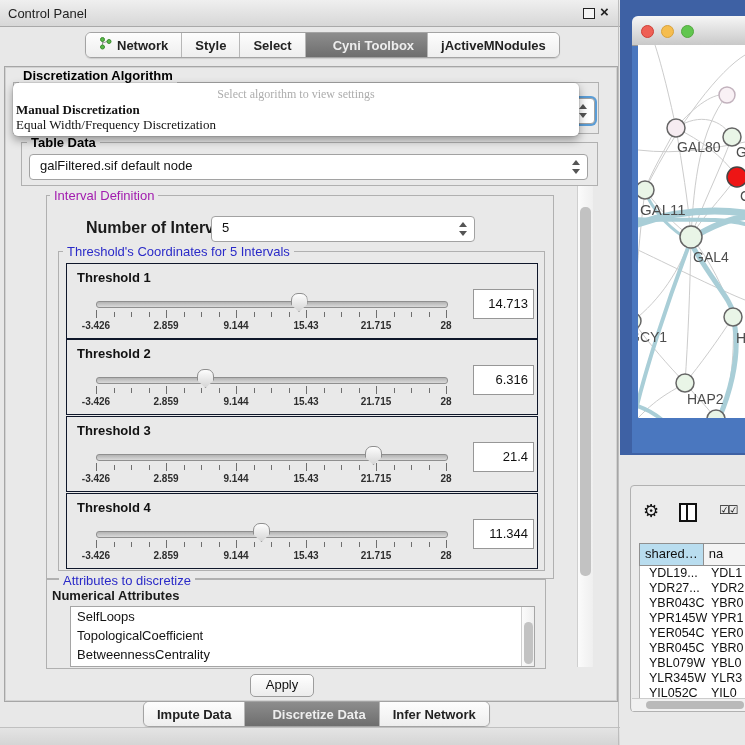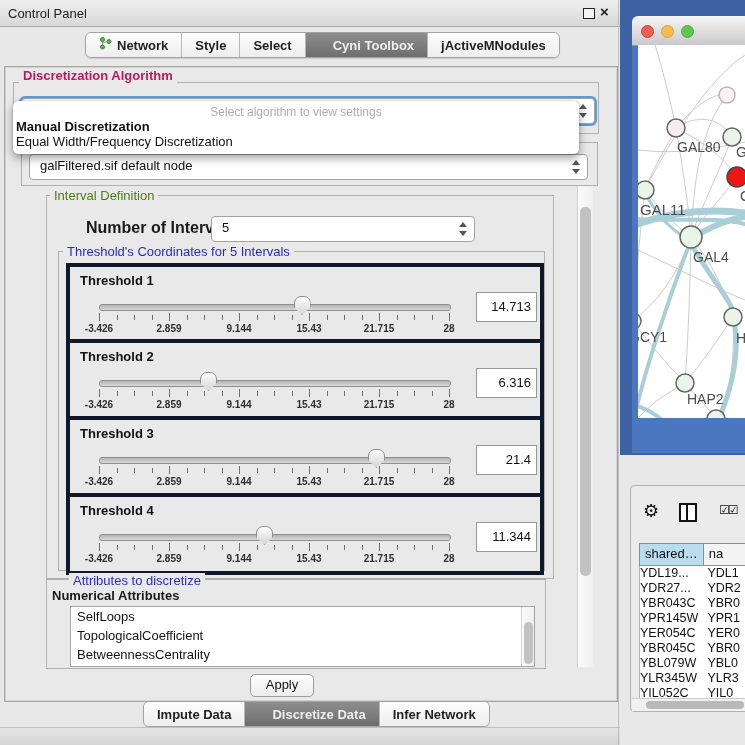--- a/index.html
+++ b/index.html
@@ -21,42 +21,42 @@
     font-weight:600;color:#222;background:linear-gradient(#fdfdfd,#eeeeee);border-right:1px solid #b7b7b7;}
   .seg .tab:last-child{border-right:none;}
   .seg .tab.sel{background:linear-gradient(#8d8d8d,#6e6e6e);color:#eeeeee;padding-left:27px;}
   .top-seg{left:85px;top:6px;}
 
   .content-box{left:4px;top:66px;width:612px;height:634px;background:#e9e9e9;
     border:1px solid #a6a6a6;box-shadow:inset 0 0 0 1px #d2d2d2;}
 
   .group{position:absolute;border:1px solid #b0b0b0;background:transparent;}
   .group-label{position:absolute;font-size:13px;background:#e9e9e9;padding:0 4px;z-index:2;white-space:nowrap;}
-  .lab-black{color:#be185d;font-weight:600;}
-  .lab-green{color:#4d7c0f;}
+  .lab-black{color:#000000;font-weight:600;}
+  .lab-green{color:#a21caf;}
   .lab-blue{color:#2a2ac8;}
 
   .combo{position:absolute;background:#fff;border:1px solid #a2a2a2;border-radius:4px;
     font-size:13px;line-height:22px;color:#111;}
   .combo .val{padding-left:10px;display:block;overflow:hidden;white-space:nowrap;}
   .focus-ring{box-shadow:0 0 0 2px #5b9dd6;}
   .stepper{position:absolute;right:7px;top:4px;width:9px;height:16px;}
   .stepper:before,.stepper:after{content:"";position:absolute;left:1px;border-left:4px solid transparent;
     border-right:4px solid transparent;}
   .stepper:before{top:1px;border-bottom:5px solid #555;}
   .stepper:after{bottom:1px;border-top:5px solid #555;}
 
-  .popup{left:8px;top:34px;width:566px;height:53px;background:#fff;border-radius:5px;
-    box-shadow:0 4px 10px rgba(0,0,0,.38),0 0 0 1px rgba(0,0,0,.08);z-index:10;overflow:hidden;}
+  .popup{left:8px;top:16px;width:566px;height:53px;background:#fff;border-radius:5px;
+    box-shadow:0 4px 10px rgba(0,0,0,.38),0 0 0 1px rgba(0,0,0,.08);z-index:10;overflow:hidden;font-family:Liberation Serif, serif;}
   .popup .hint{margin-top:4px;text-align:center;font-size:12px;color:#adadad;}
   .popup .opt{font-size:13px;padding-left:3px;line-height:15px;color:#111;white-space:nowrap;}
   .popup .opt.hl{font-weight:bold;}
 
   
-  .thr-panel{position:absolute;left:7px;width:470px;height:74px;border:4px solid #0f172a;background:#e9e9e9;}
+  .thr-panel{position:absolute;left:7px;width:470px;height:74px;border:1px solid #0f172a;background:#e9e9e9;}
   .thr-title{position:absolute;left:10px;top:6px;font-size:13px;font-weight:bold;color:#111;}
   .track{position:absolute;left:29px;top:37px;width:350px;height:5px;border-radius:3px;
     background:linear-gradient(#b3b3b3,#dadada);border:1px solid #8f8f8f;}
   .thumb{position:absolute;top:29px;width:15px;height:17px;background:linear-gradient(#fdfdfd,#d6d6d6);
     border:1px solid #8e8e8e;border-radius:7px 7px 2px 2px;
     clip-path:polygon(0 0,100% 0,100% 58%,50% 100%,0 58%);z-index:2;}
   .tick{position:absolute;width:1px;background:#6e6e6e;}
   .tick.minor{top:48px;height:5px;}
   .tick.major{top:46px;height:8px;}
   .tick-label{position:absolute;top:56px;width:50px;text-align:center;font-size:10px;font-weight:bold;color:#2e2e2e;}
@@ -93,21 +93,21 @@
   .cols-ic{left:48px;top:17px;width:14px;height:15px;border:2px solid #111;background:#fff;}
   .cols-ic:before{content:"";position:absolute;left:5px;top:0;width:2px;height:15px;background:#111;}
   .check-ic{left:88px;top:17px;font-size:12px;letter-spacing:-2px;color:#111;}
   .grid{position:absolute;left:8px;top:57px;width:112px;}
   .grid-head{display:flex;height:21px;border:1px solid #8f8f8f;border-right:none;}
   .gh-cell{font-size:13px;color:#111;line-height:20px;overflow:hidden;white-space:nowrap;}
   .gh-1{width:67px;background:#b9ddef;text-align:center;border-right:1px solid #8f8f8f;}
   .gh-2{width:45px;background:#f4f4f4;padding-left:5px;}
   .grid-body{background:#fff;border-left:1px solid #b1b1b1;height:133px;overflow:hidden;}
   .grow{display:flex;height:15px;font-size:12.5px;color:#111;}
-  .grow .c1{width:68px;white-space:nowrap;overflow:hidden;}
+  .grow .c1{width:68px;padding-left:9px;white-space:nowrap;overflow:hidden;}
   .grow .c2{width:44px;white-space:nowrap;overflow:hidden;}
   .hscroll{position:absolute;left:1px;top:212px;width:118px;height:12px;background:#f1f1f1;border-top:1px solid #cccccc;}
   .hthumb{position:absolute;left:14px;top:2px;width:98px;height:8px;border-radius:4px;background:#b9b9b9;}
 </style>
 </head>
 <body>
 
 <div class="screen">
 
   <div class="abs titlebar">
@@ -305,21 +305,21 @@
           <div class="tick-label" style="left: 144px;">9.144</div>
           <div class="tick-label" style="left: 214px;">15.43</div>
           <div class="tick-label" style="left: 284px;">21.715</div>
           <div class="tick-label" style="left: 354px;">28</div>
           <div class="val-box">11.344</div>
         </div>
       </div>
     <span class="group-label lab-blue" style="left:58px;top:177px;">Threshold's Coordinates for 5 Intervals</span>
 
     <div class="group" style="left:41px;top:512px;width:498px;height:88px;">
-      <span class="group-label lab-blue" style="left:22px;top:-7px;">Attributes to discretize</span>
+      <span class="group-label lab-blue" style="left:12px;top:-7px;">Attributes to discretize</span>
       <div class="abs" style="left:5px;top:8px;font-size:13px;font-weight:bold;">Numerical Attributes</div>
       <div class="list-box" id="attr-list" style="left:23px;top:26px;width:463px;height:59px;">
 
       <div class="item">SelfLoops</div>
           <div class="item">TopologicalCoefficient</div>
           <div class="item">BetweennessCentrality</div>
           <div class="vscroll" style="right:0;top:0;width:12px;height:59px;">
           <div class="vthumb" style="top:15px;height:42px;"></div>
         </div>
         </div>

